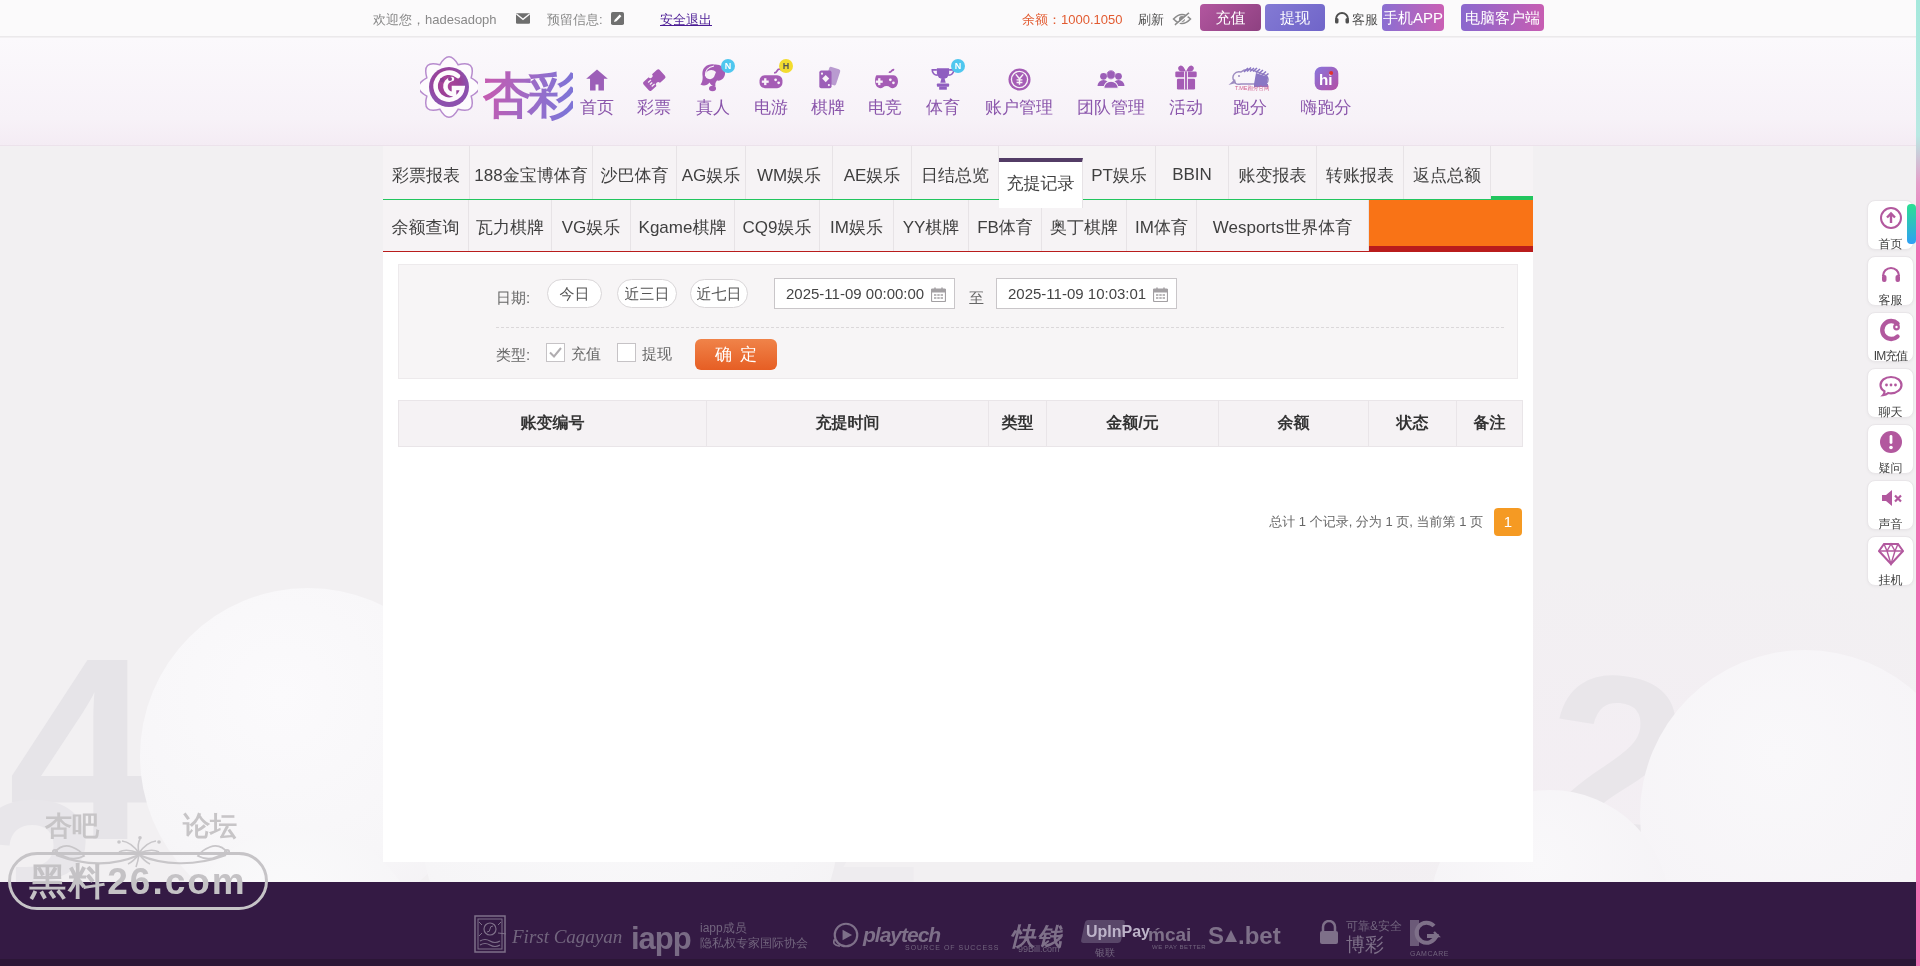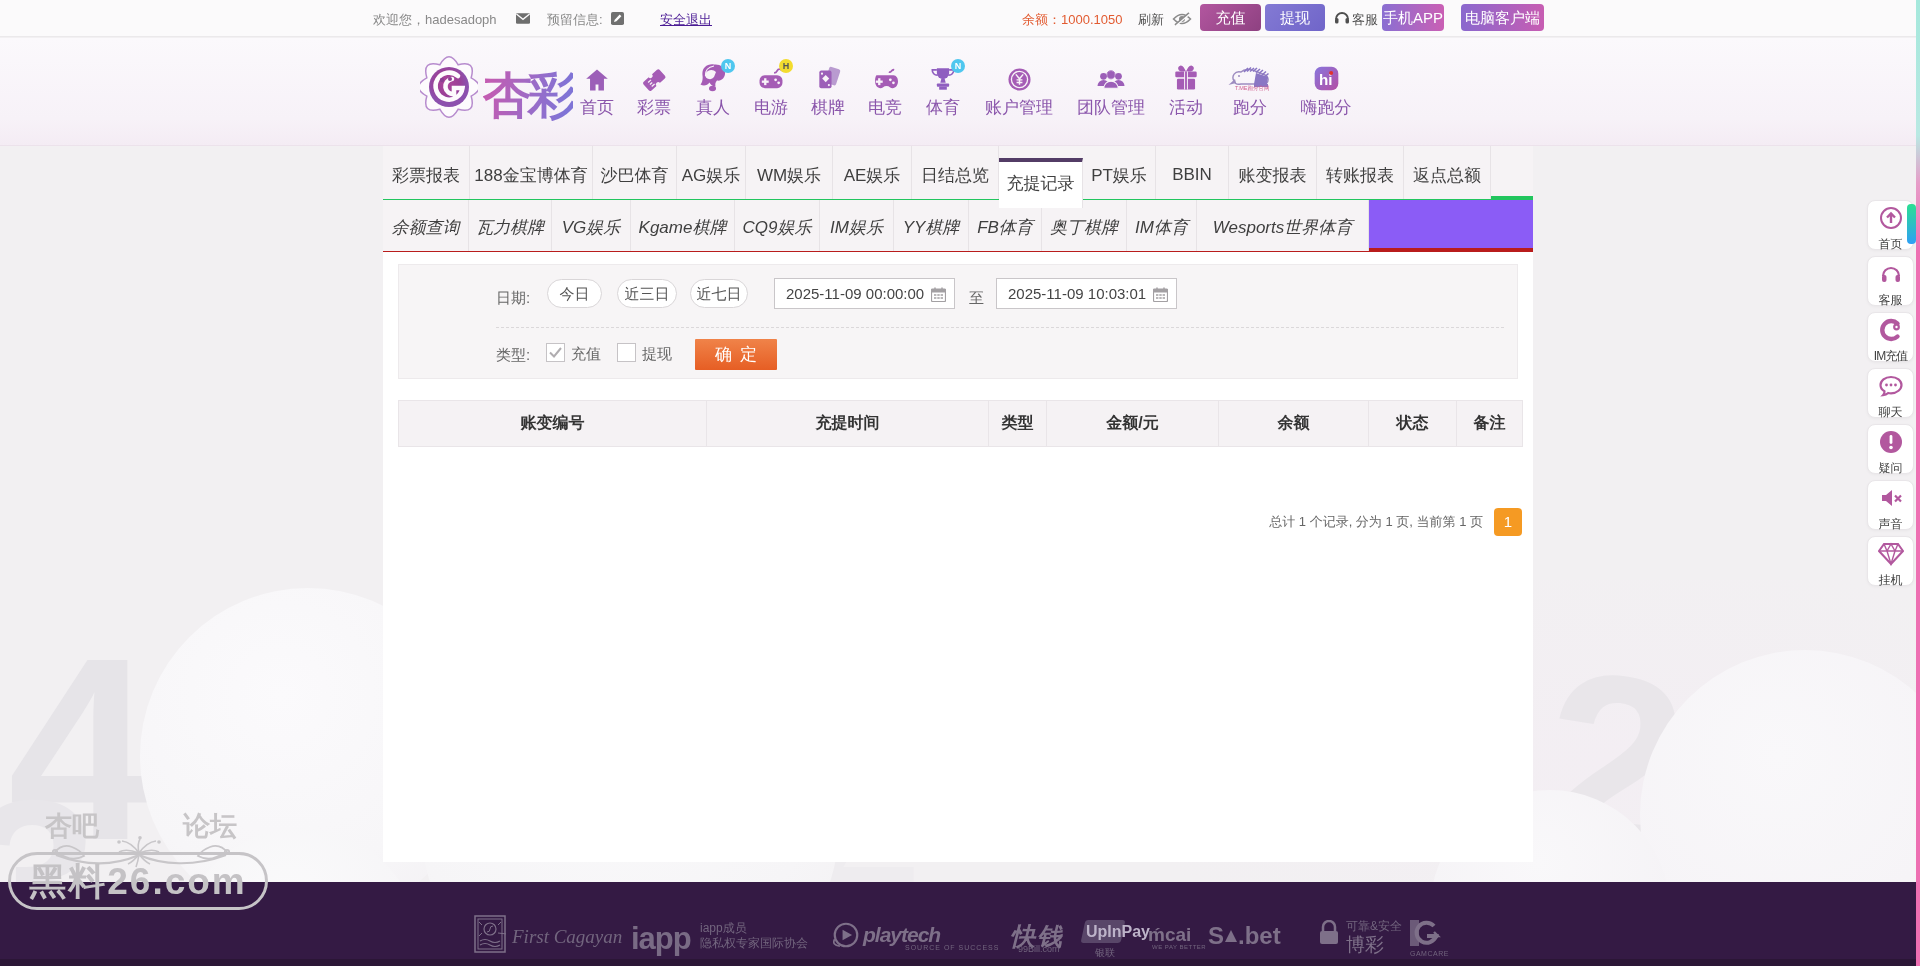--- a/index.html
+++ b/index.html
@@ -28,36 +28,36 @@
 .navitem .ic { height:30px; display:flex; align-items:flex-end; justify-content:center; position:relative; }
 .navitem .lb { font-size:17px; margin-top:4px; white-space:nowrap; }
 .badge { position:absolute; top:-3px; right:6px; width:14px; height:14px; border-radius:50%; font-size:9px; font-weight:bold; line-height:14px; text-align:center; z-index:2; }
 .badge.n { background:#4fc7ef; color:#fff; }
 .badge.h { background:#f3dc2e; color:#555; }
 
 
 #card { position:absolute; left:383px; top:146px; width:1150px; height:716px; background:#fff; z-index:3; }
 #tabs1 { position:absolute; left:0; top:0; width:1150px; height:54px; background:#f6f3f5; border-bottom:4px solid #22c55e; display:flex; overflow:visible; }
 #tabs1 .tab { padding-top:5px; }
-#tabs2 { position:absolute; left:0; top:54px; width:1150px; height:52px; background:#8b5cf6; border-bottom:4px solid #b91c1c; display:flex;font-style:italic; }
+#tabs2 { position:absolute; left:0; top:54px; width:1150px; height:52px; background:#f97316; border-bottom:6px solid #b91c1c; display:flex; }
 .tab { height:53px; text-align:center; font-size:17px; color:#3f3f3f; border-right:1px solid #e7e3e6; display:flex; align-items:center; justify-content:center; background:#f6f3f5; flex:none; }
 #tabs2 .tab { height:51px; padding-top:4px; }
 .tab.active { background:#fff; border-top:4px solid #533c66; margin-top:12px; height:50px; position:relative; z-index:2; padding-top:0 !important; padding-bottom:4px; }
 
 
 #qpanel { position:absolute; left:15px; top:118px; width:1120px; height:115px; background:#f7f5f6; border:1px solid #edeaec; }
 #qleft { position:absolute; left:0; top:0; width:82px; height:113px; border-right:1px solid #e3e0e2; text-align:center; }
 #qleft .qtxt { position:absolute; left:0; top:66px; width:82px; font-size:18px; color:#c4c1c4; letter-spacing:2px; }
 .qlabel { position:absolute; font-size:15px; color:#666; }
 .pill { position:absolute; top:14px; height:29px; background:#fff; border:1px solid #d9d6d8; border-radius:15px; font-size:15px; color:#555; text-align:center; line-height:27px; }
 .dinput { position:absolute; top:13px; width:181px; height:31px; background:#fff; border:1px solid #c9c6c9; font-size:15px; color:#444; line-height:29px; padding-left:11px; }
 .dashline { position:absolute; left:97px; top:62px; width:1008px; border-top:1px dashed #dbd8da; }
 .cbox { position:absolute; top:78px; width:19px; height:19px; background:#fff; border:1px solid #c6c3c6; }
 .cblabel { position:absolute; top:80px; font-size:15px; color:#666; }
-#okbtn { position:absolute; left:296px; top:74px; width:82px; height:31px; background:linear-gradient(180deg,#f08349,#e65e24); border-radius:1px; color:#fff; font-size:17px; text-align:center; line-height:31px; letter-spacing:8px; padding-left:8px; }
+#okbtn { position:absolute; left:296px; top:74px; width:82px; height:31px; background:linear-gradient(180deg,#f08349,#e65e24); border-radius:6px; color:#fff; font-size:17px; text-align:center; line-height:31px; letter-spacing:8px; padding-left:8px; }
 
 
 #rtable { position:absolute; left:15px; top:254px; width:1124px; border-collapse:collapse; table-layout:fixed; }
 #rtable th { background:#f5f2f4; border:1px solid #e9e5e8; height:46px; font-size:16px; color:#333; font-weight:bold; }
 #rtable td { background:#fff; border:1px solid #e9e5e8; height:42px; font-size:15px; color:#555; text-align:center; }
 #pager { position:absolute; left:15px; top:362px; width:1124px; height:28px; text-align:right; font-size:13px; color:#666; line-height:28px; }
 #pagebox { display:inline-block; width:28px; height:28px; background:#f59a23; border-radius:4px; color:#fff; font-size:15px; text-align:center; line-height:28px; vertical-align:top; margin-left:11px; }
 
 
 .sbtn { position:absolute; left:1867px; width:47px; height:50px; background:#fff; border:1px solid #e9e6e9; border-radius:8px; text-align:center; z-index:8; box-shadow:0 1px 3px rgba(0,0,0,0.04); }

